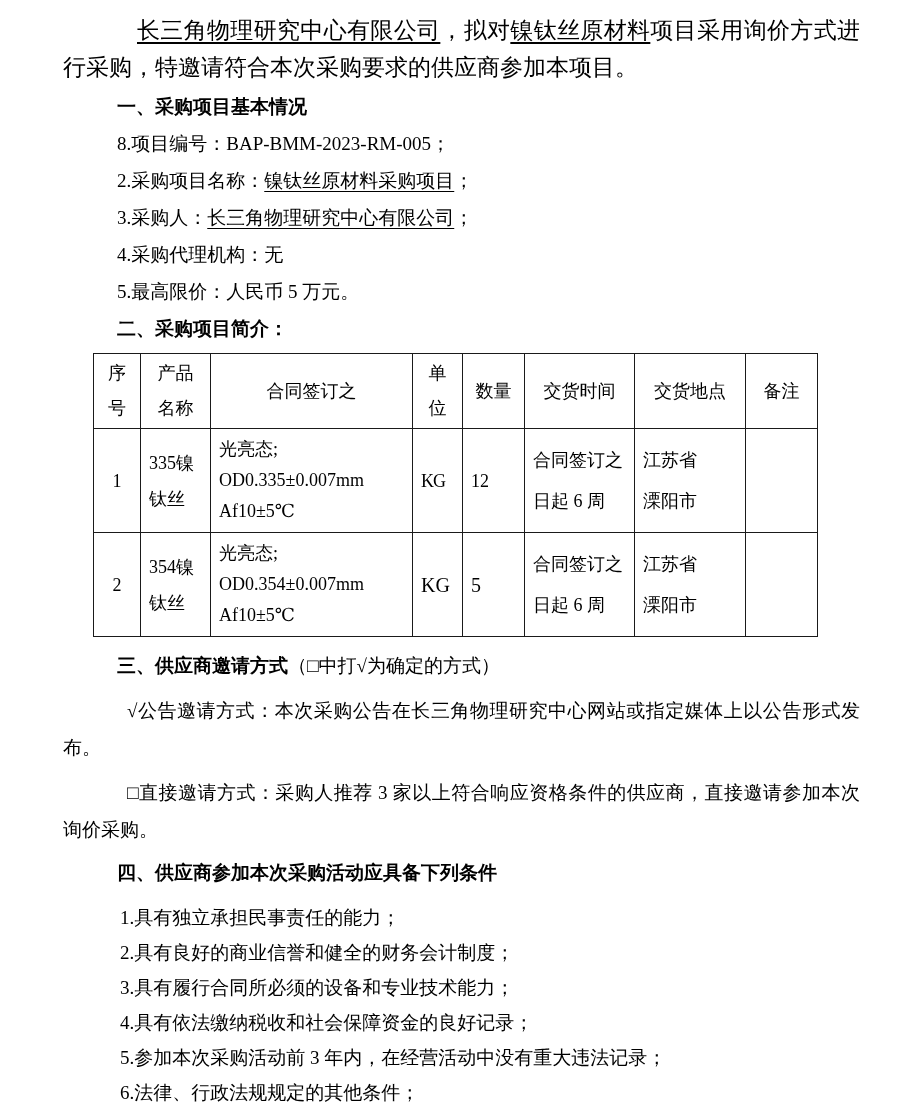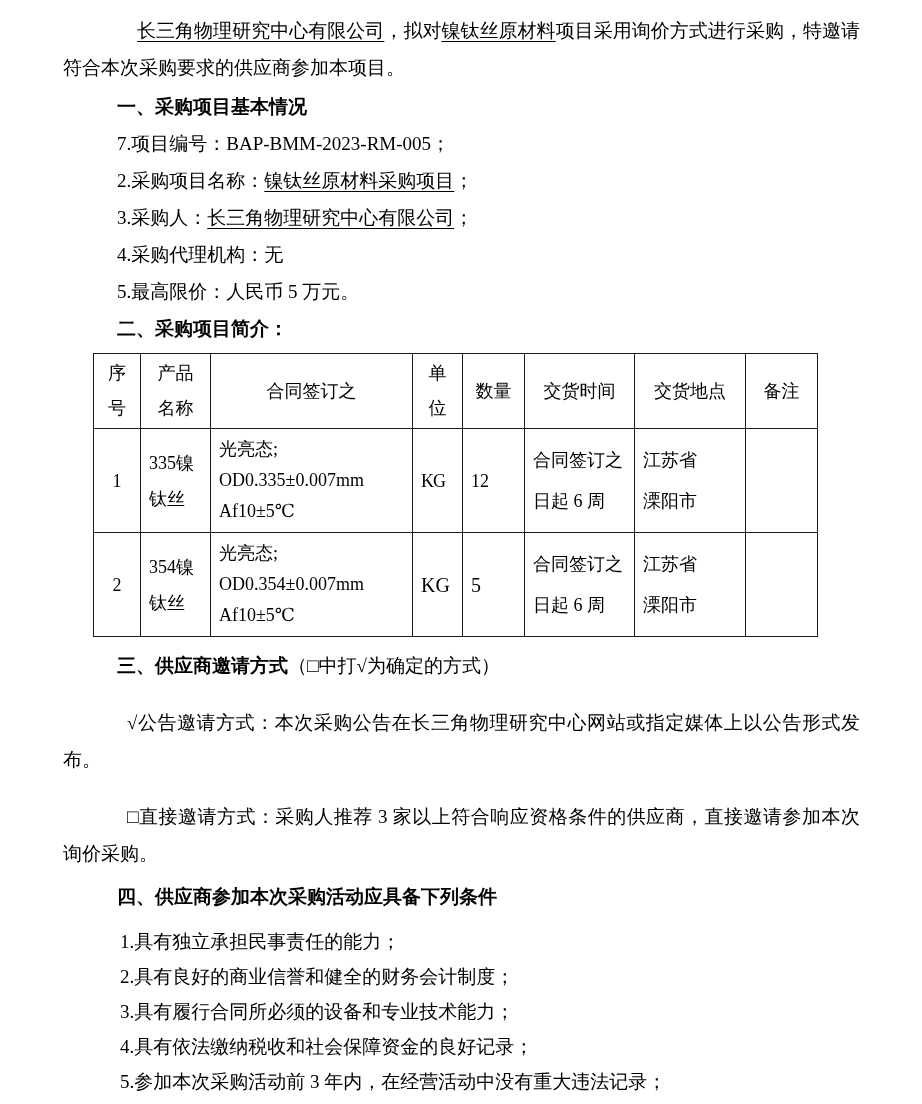--- a/index.html
+++ b/index.html
@@ -3,21 +3,21 @@
 <meta charset="utf-8">
 <style>
   html,body{margin:0;padding:0;}
   body{
     width:922px;height:1104px;overflow:hidden;background:#ffffff;
     font-family:"Liberation Serif","DejaVu Serif",serif;
     color:#000;
   }
   .doc{padding:12px 62px 0 63px;width:797px;}
   .u{text-decoration:underline;text-underline-offset:4px;}
-  .p-intro{font-size:19px;line-height:37px;text-indent:74px;text-align:justify;}
+  .p-intro{font-size:23px;line-height:37px;text-indent:74px;text-align:justify;}
   .heading{font-size:19px;font-weight:700;line-height:37px;padding-left:54px;}
   .num-item{font-size:19px;line-height:37px;padding-left:54px;}
   .s1{margin-top:2px;}
   
   table.ptable{
     border-collapse:collapse;margin:6px 0 0 30px;table-layout:fixed;
     font-size:18px;
   }
   table.ptable th, table.ptable td{
     border:1px solid #1a1a1a;vertical-align:middle;padding:2px 8px;
@@ -28,36 +28,36 @@
   th{text-align:center;line-height:35px;}
   td{text-align:left;line-height:36px;}
   td.center{text-align:center;}
   td .cline{line-height:31px;}
   td .wline{line-height:41px;}
   td.unit-narrow{font-stretch:condensed;letter-spacing:-1px;}
   td.serif-big{font-weight:700;font-size:20px;}
   
   .h3row{margin-top:10px;}
   .h3rest{font-weight:400;margin-top:36px;}
-  .p-invite{font-size:19px;line-height:37px;text-indent:64px;text-align:justify;margin-top:20px;}
+  .p-invite{font-size:19px;line-height:37px;text-indent:64px;text-align:justify;margin-top:8px;}
   .h4row{margin-top:6px;}
   .cond{margin-top:9px;}
   .cond .num-item{line-height:35px;padding-left:57px;}
 </style>
 </head>
 <body>
 
 <div class="doc">
 
   <div class="p-intro" id="intro"><span class="u">长三角物理研究中心有限公司</span><span>，拟对</span><span class="u">镍钛丝原材料</span><span>项目采用询价方式进行采购，特邀请符合本次采购要求的供应商参加本项目。</span></div>
 
   <div class="s1">
     <div class="heading">一、采购项目基本情况</div>
     <div id="s1-items">
-        <div class="num-item"><span>7.项目编号：BAP-BMM-2023-RM-005；</span></div>
+        <div class="num-item"><span>8.项目编号：BAP-BMM-2023-RM-005；</span></div>
         <div class="num-item"><span>2.采购项目名称：</span><span class="u">镍钛丝原材料采购项目</span><span>；</span></div>
         <div class="num-item"><span>3.采购人：</span><span class="u">长三角物理研究中心有限公司</span><span>；</span></div>
         <div class="num-item"><span>4.采购代理机构：无</span></div>
         <div class="num-item"><span>5.最高限价：人民币 5 万元。</span></div>
       </div>
   </div>
 
   <div>
     <div class="heading">二、采购项目简介：</div>
     <table class="ptable" id="ptable">

